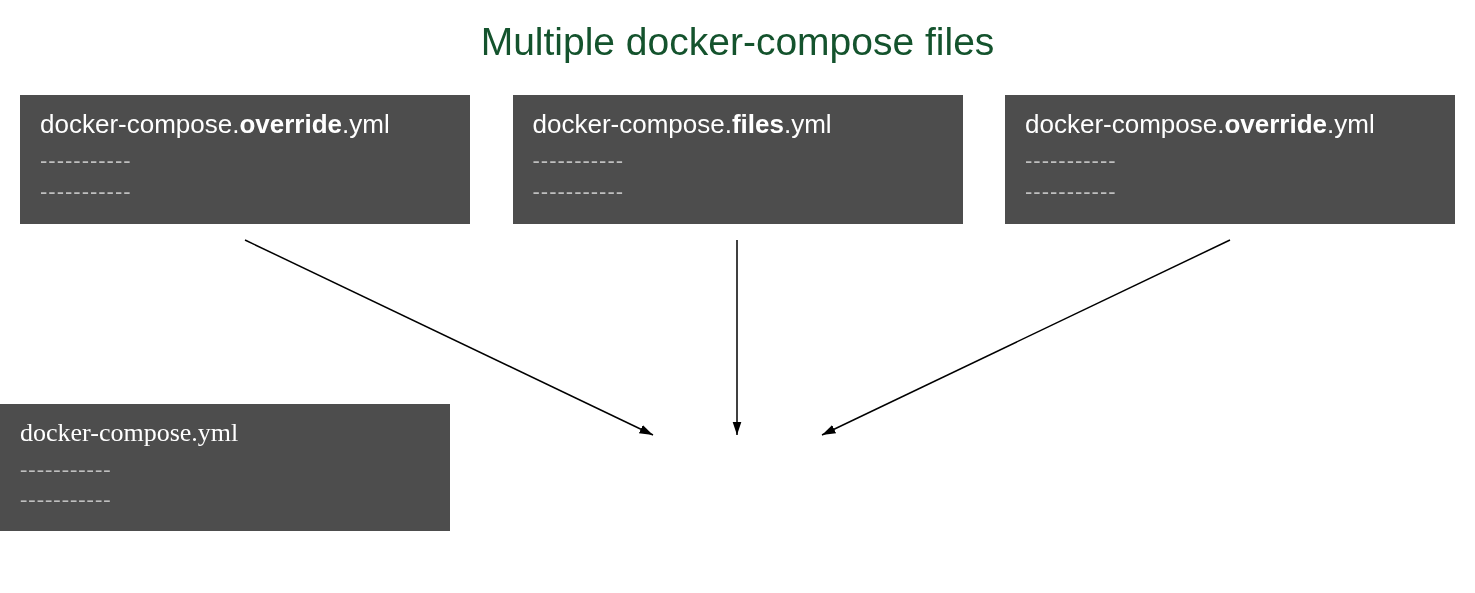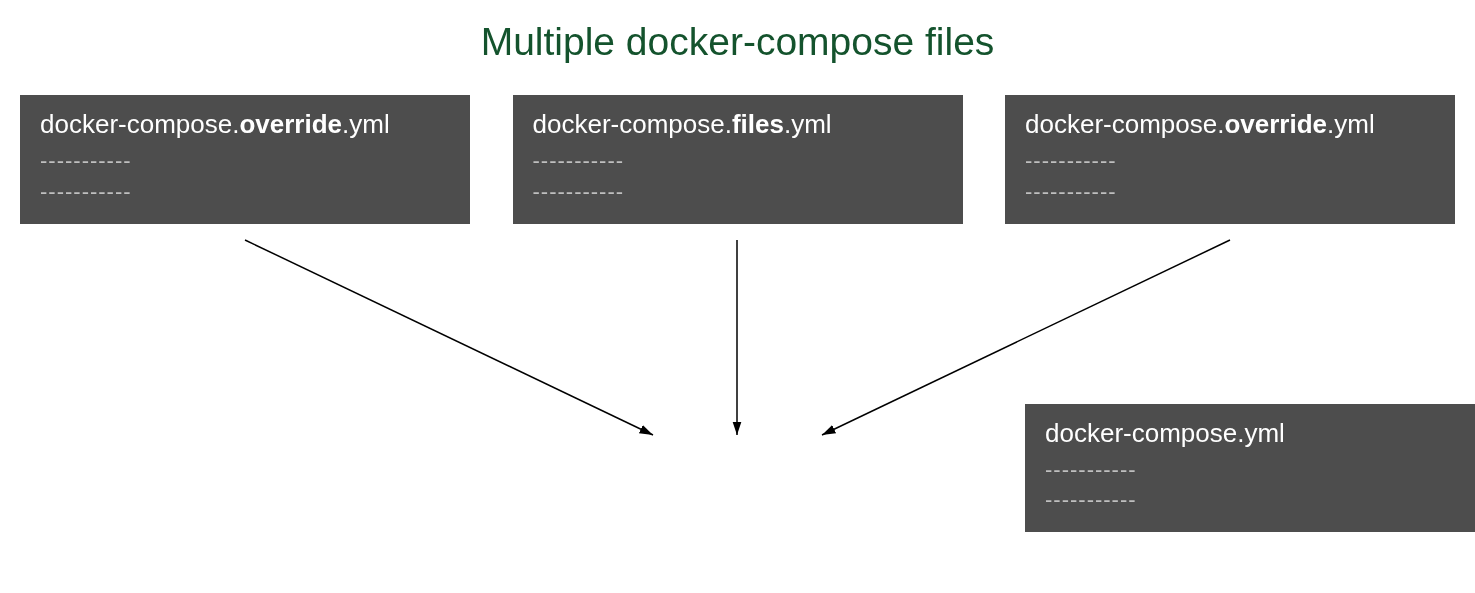--- a/index.html
+++ b/index.html
@@ -43,22 +43,23 @@
       font-weight: 600;
     }
     .dashes {
       color: #bfbfbf;
       font-size: 22px;
       line-height: 1.4;
       letter-spacing: 1px;
     }
     .bottom-box-wrapper {
       display: flex;
-      justify-content: flex-end;
+      justify-content: flex-start;
       margin-top: 180px;
+      font-family: Liberation Serif, serif;
     }
     .bottom-box {
       background: #4d4d4d;
       color: #ffffff;
       padding: 14px 20px 16px 20px;
       width: 450px;
       font-size: 26px;
       font-weight: 300;
     }
     svg.arrows {

